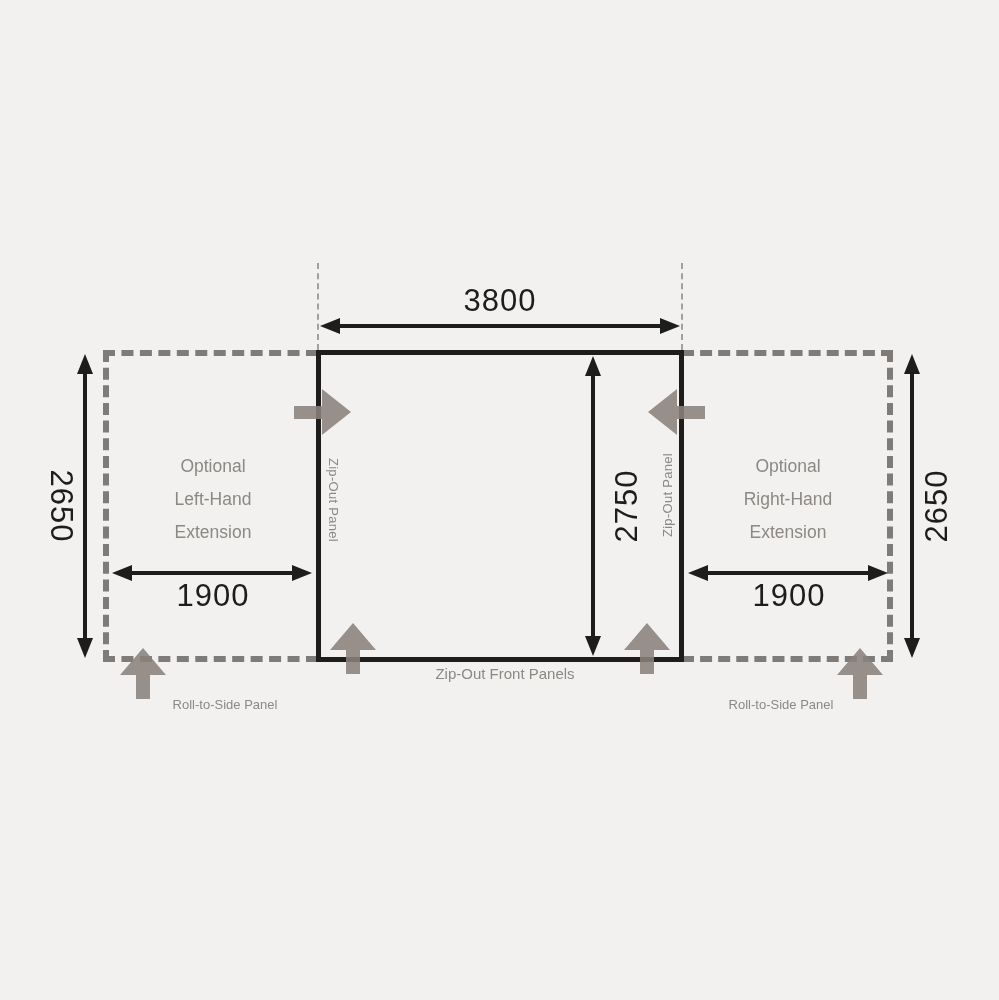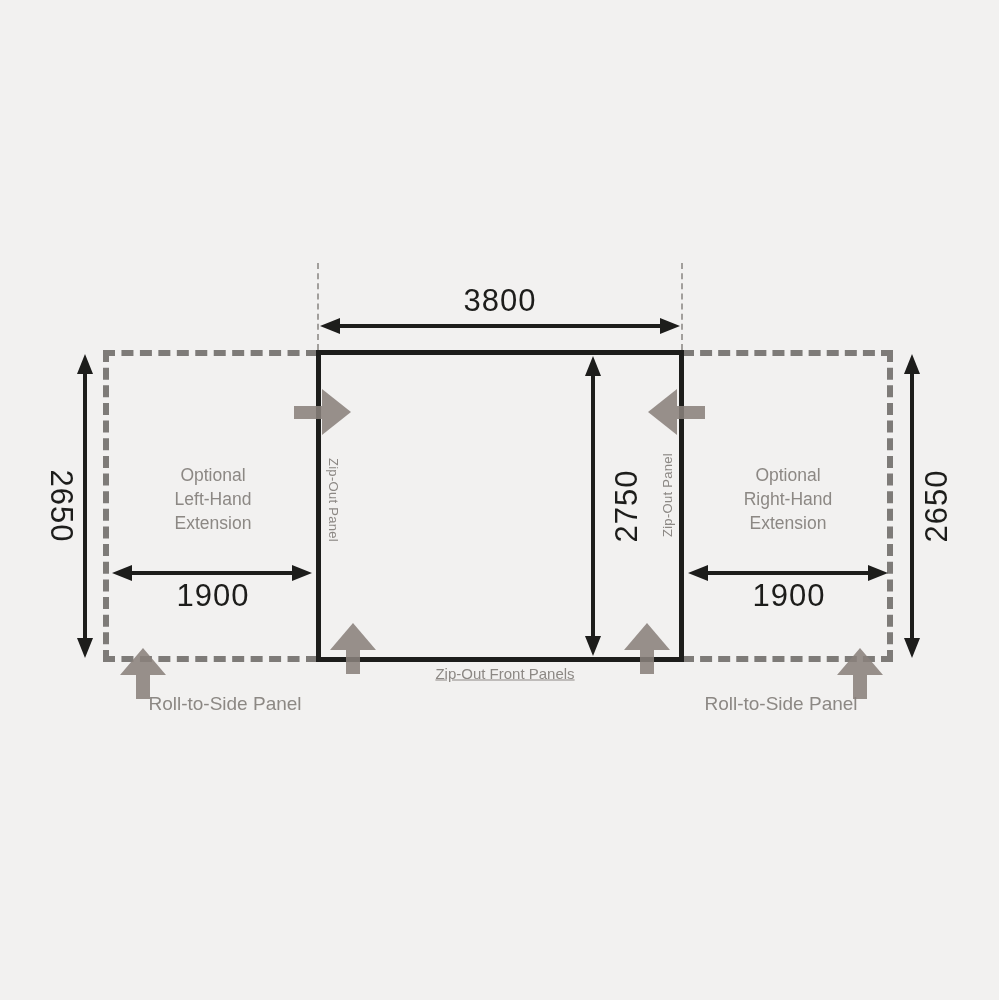--- a/index.html
+++ b/index.html
@@ -42,24 +42,24 @@
   
   .num{position:absolute;font-size:31px;color:var(--black);letter-spacing:1px;white-space:nowrap;
     transform:translate(-50%,-50%);}
   .num.rot-cw{transform:translate(-50%,-50%) rotate(90deg);}
   .num.rot-ccw{transform:translate(-50%,-50%) rotate(-90deg);}
 
   
   .gtext{position:absolute;color:var(--gtext);transform:translate(-50%,-50%);white-space:pre-line;text-align:center;}
   .gtext.rot-cw{transform:translate(-50%,-50%) rotate(90deg);white-space:nowrap;}
   .gtext.rot-ccw{transform:translate(-50%,-50%) rotate(-90deg);white-space:nowrap;}
-  .ext-label{font-size:17.5px;line-height:24px;}
+  .ext-label{font-size:17.5px;line-height:33px;}
   .panel-label{font-size:13px;letter-spacing:.3px;}
-  .front-label{font-size:15px;text-decoration:underline;}
-  .roll-label{font-size:19px;text-align:center;}
+  .front-label{font-size:15px;}
+  .roll-label{font-size:13px;text-align:center;}
 
   
   .garrow{position:absolute;opacity:.87;}
   .garrow-up{width:46px;}
   .garrow-up .head{width:0;height:0;margin:0 auto;
     border-left:23px solid transparent;border-right:23px solid transparent;border-bottom:27px solid var(--agray);}
   .garrow-up .stem{width:14px;height:24px;margin:0 auto;background:var(--agray);}
   .garrow-h{display:flex;align-items:center;height:46px;}
   .garrow-h .stem{width:28px;height:13px;background:var(--agray);}
   .garrow-h .head-r{width:0;height:0;

